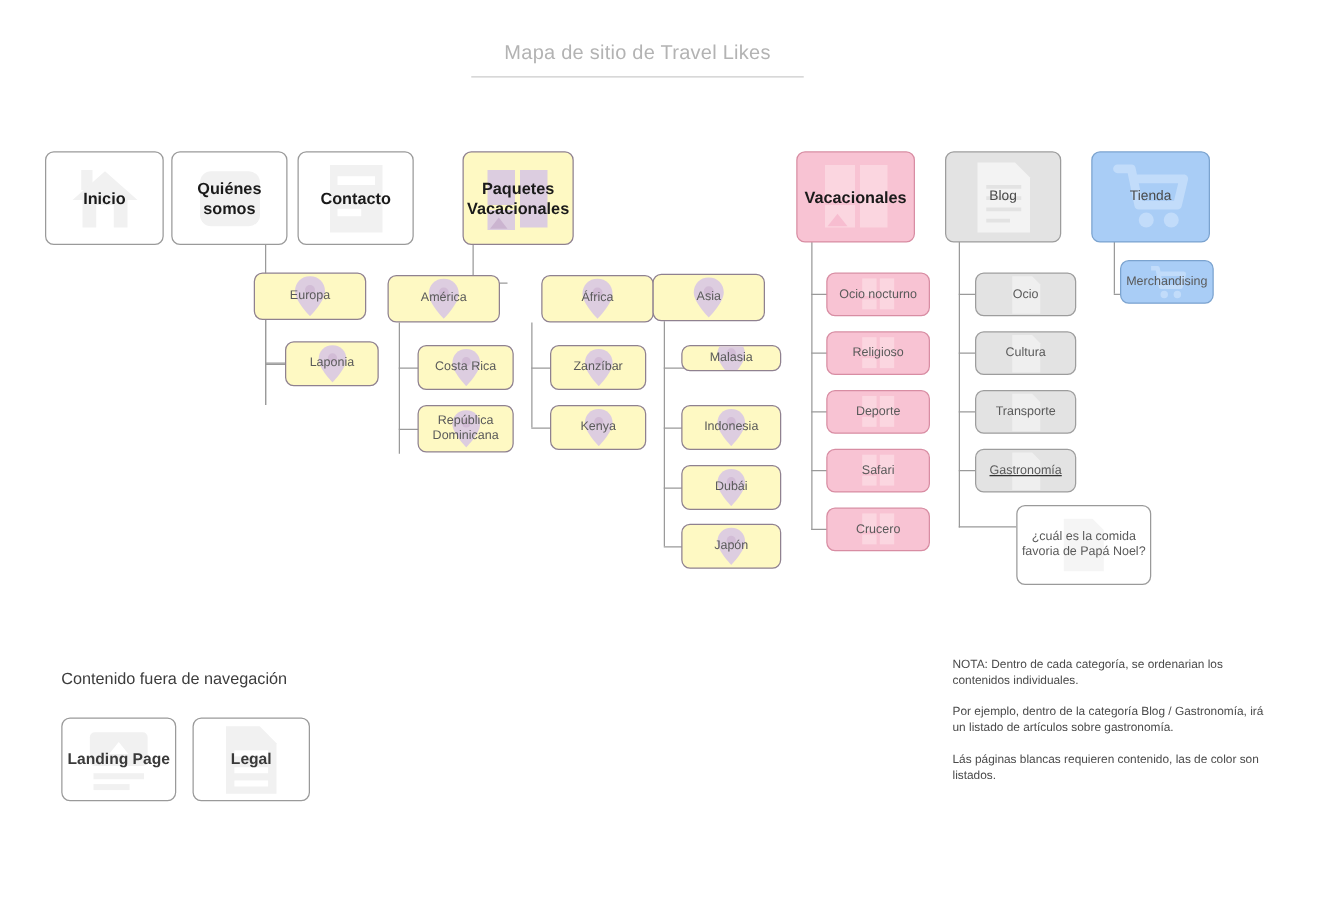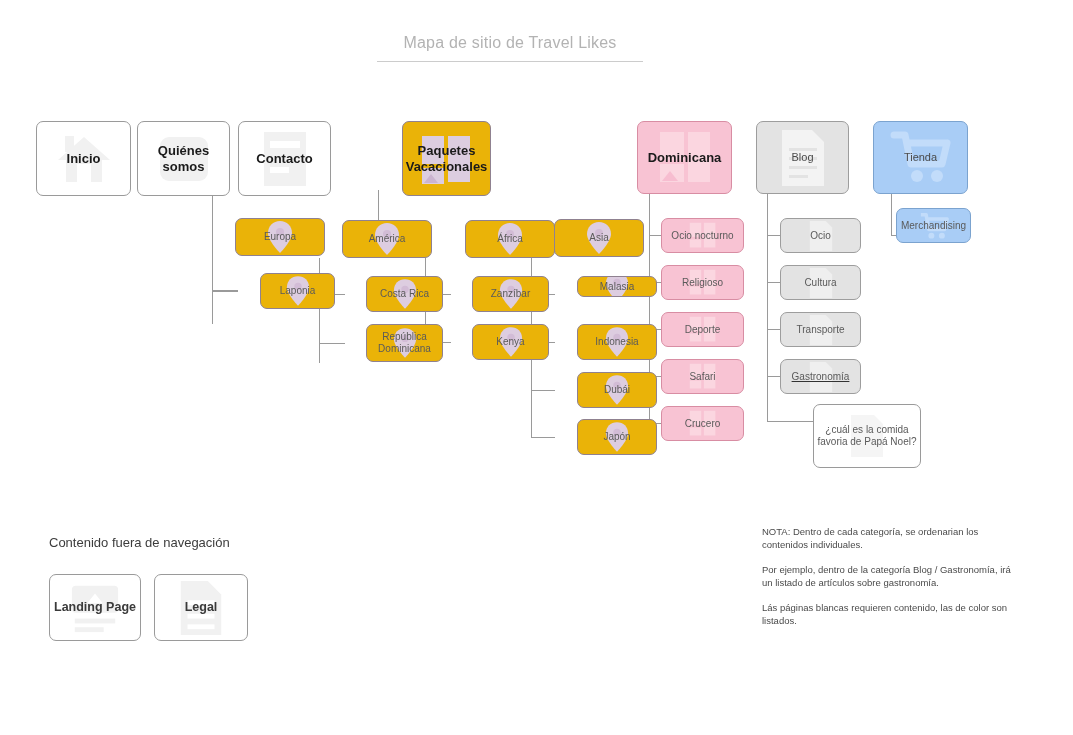--- a/index.html
+++ b/index.html
@@ -55,21 +55,21 @@
     left: 50%;
     top: 50%;
     transform: translate(-50%, -50%);
     z-index: 1;
     opacity: 1;
     pointer-events: none;
   }
 
   
   .v-white  { background: #ffffff; border-color: #9a9a9a; }
-  .v-purple { background: #eab308; border-color: #8f8190; margin-left: 32px; }
+  .v-purple { background: #fef9c3; border-color: #8f8190; }
   .v-pink   { background: #f8c3d3; border-color: #d88da3; }
   .v-gray   { background: #e3e3e3; border-color: #9d9d9d; align-items: center; }
   .v-blue   { background: #a9cdf6; border-color: #7ba3cf; }
 
   .t-big   { font-size: 13px; font-weight: bold; color: #1a1a1a; }
   .t-bigd  { font-size: 12.5px; font-weight: bold; color: #3a3a3a; }
   .t-med   { font-size: 11px; color: #4a4a4a; }
   .t-small { font-size: 10px;  color: #5a5a5a; }
 
   
@@ -185,21 +185,21 @@
   <span class="label t-big">Paquetes Vacacionales</span>
 </div>
 
 <div class="node v-pink" style="left:637px; top:121px; width:95px; height:73px;">
   <svg class="wm" width="62" height="62" viewBox="0 0 62 62">
     <rect x="6" y="5" width="24" height="28" fill="#fbd6e0"></rect>
     <rect x="34" y="5" width="22" height="50" fill="#fbd6e0"></rect>
     <rect x="6" y="37" width="24" height="18" fill="#fbd6e0"></rect>
     <path d="M8 54 L16 44 L24 54 Z" fill="#f7bdd0"></path>
   </svg>
-  <span class="label t-big">Dominicana</span>
+  <span class="label t-big">Vacacionales</span>
 </div>
 
 <div class="node v-gray" style="left:756px; top:121px; width:93px; height:73px;">
   <svg class="wm" width="54" height="60" viewBox="0 0 54 60">
     <path d="M6 2 H36 L48 14 V58 H6 Z" fill="#f3f3f3"></path>
     <rect x="13" y="20" width="28" height="3" fill="#e3e3e3"></rect>
     <rect x="13" y="29" width="28" height="3" fill="#e3e3e3"></rect>
     <rect x="13" y="38" width="28" height="3" fill="#e3e3e3"></rect>
     <rect x="13" y="47" width="19" height="3" fill="#e3e3e3"></rect>
   </svg>

